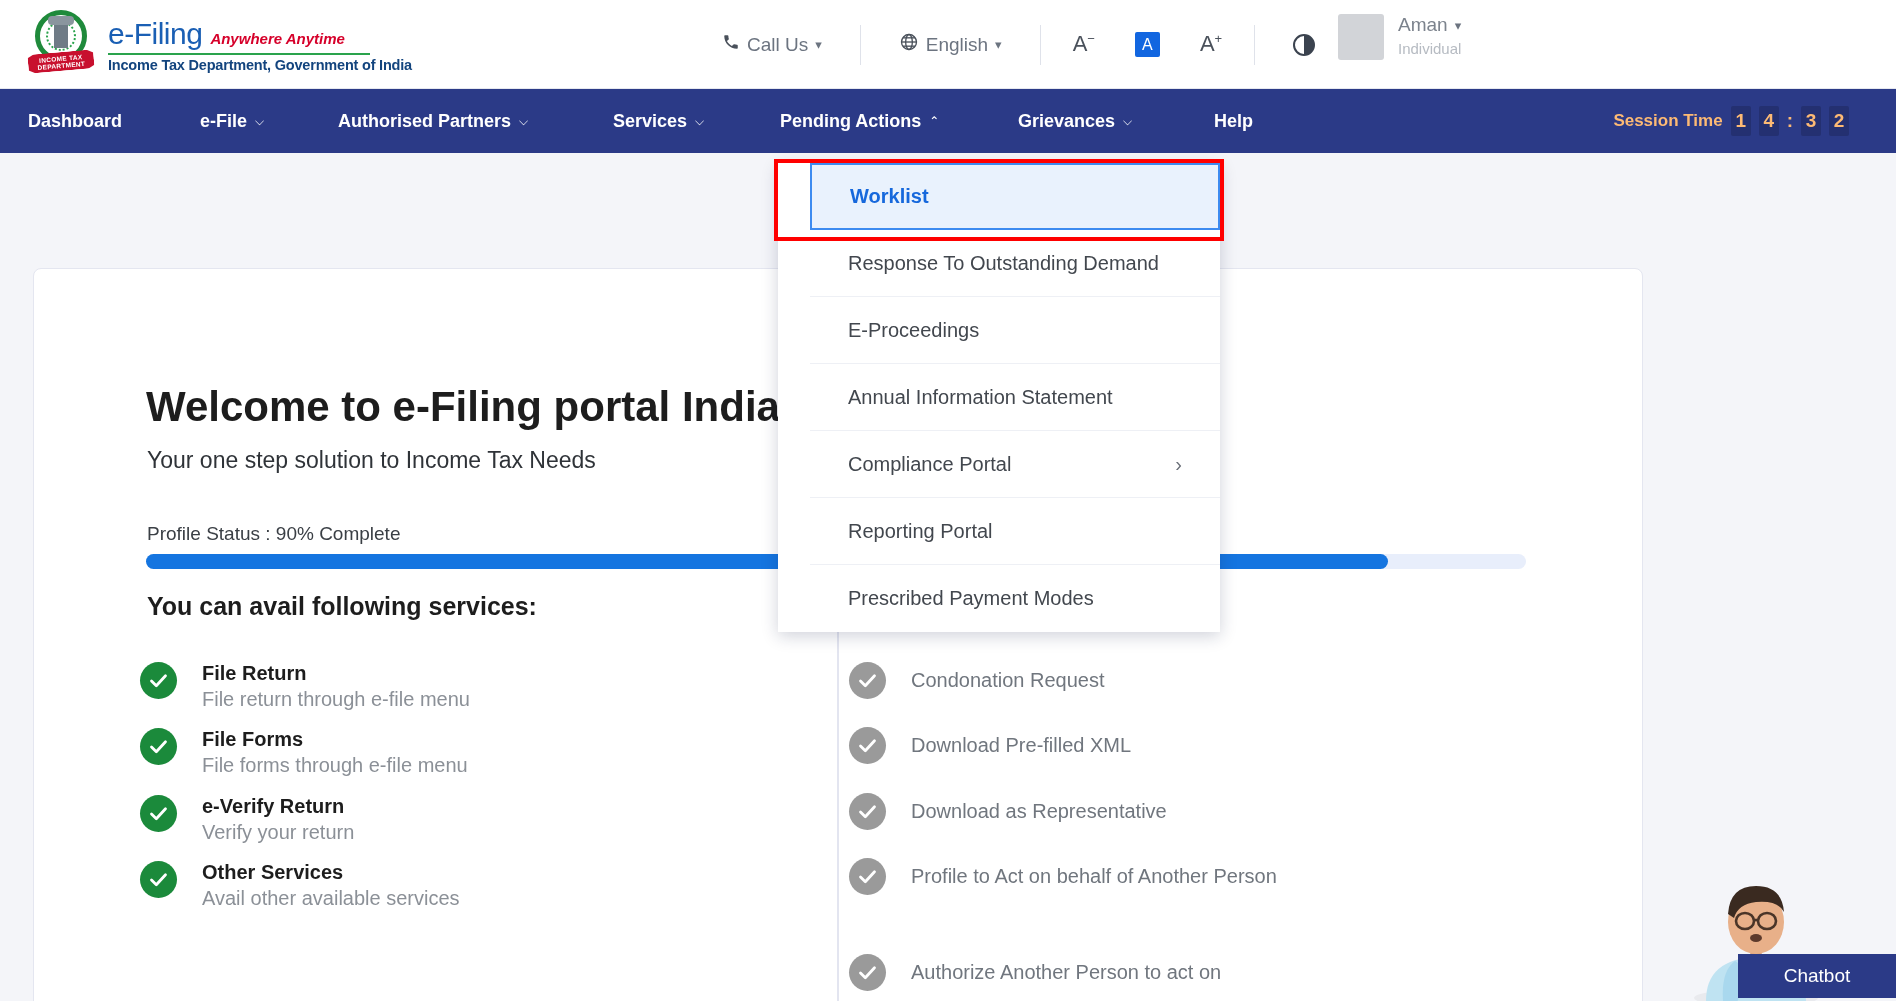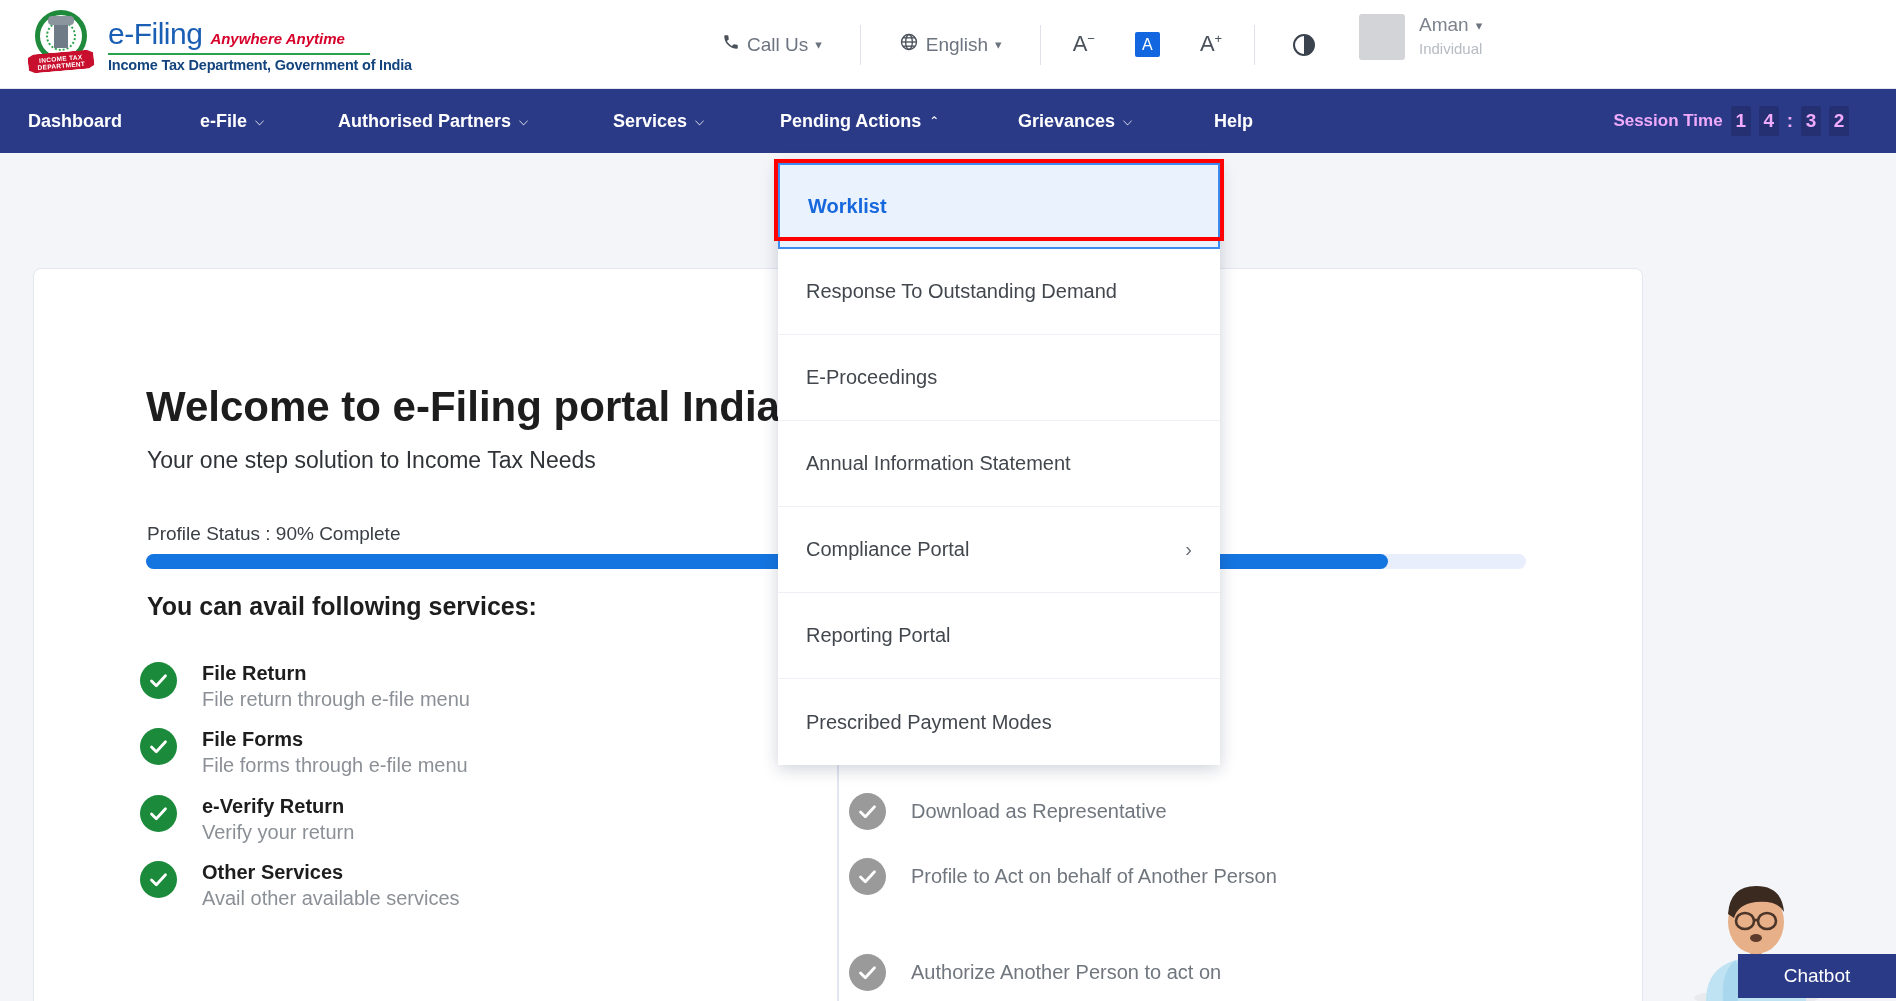--- a/index.html
+++ b/index.html
@@ -62,39 +62,39 @@
     background: #1266e0; color: #fff; width: 25px; height: 25px;
     display:flex; align-items:center; justify-content:center;
     font-size: 16px; border-radius: 2px; margin: 0 8px; cursor:pointer;
   }
   #contrast-btn { padding: 0 22px; cursor:pointer; }
   #contrast-icon {
     width: 22px; height: 22px; border-radius: 50%;
     border: 2px solid #3b434f;
     background: linear-gradient(90deg, #ffffff 0 50%, #3b434f 50% 100%);
   }
-  #user-box { position:absolute; left:1338px; top: 14px; display:flex; gap: 14px; align-items:flex-start; cursor:pointer;margin-left:21px;}
+  #user-box { position:absolute; left:1338px; top: 14px; display:flex; gap: 14px; align-items:flex-start; cursor:pointer;}
   #avatar { width: 46px; height: 46px; background: #d2d4d8; border-radius: 3px; }
   #user-name { font-size: 19px; color: #7c838d; display:flex; align-items:center; gap:7px;}
   #user-type { font-size: 15px; color: #b6bbc2; margin-top: 4px; }
 
   
   #nav {
     position: absolute; top: 89px; left: 0; width: 1896px; height: 64px;
     background: #2b3a87;
   }
   .nav-item {
     position: absolute; top: 0; height: 64px; display: flex; align-items: center; gap: 8px;
     color: #ffffff; font-size: 18px; font-weight: bold; cursor: pointer; white-space: nowrap;
   }
   .nav-item .nc { font-size: 12px; font-weight: normal; }
   #session-wrap {
     position: absolute; right: 47px; top: 0; height: 64px;
     display: flex; align-items: center; gap: 8px;
-    color: #f0abfc; font-size: 17px; font-weight: bold;
+    color: #fdba74; font-size: 17px; font-weight: bold;
   }
   .digit {
     background: #243071; width: 20px; height: 30px; border-radius: 2px;
     display:flex; align-items:center; justify-content:center; font-size: 19px;
   }
   .colon { font-size: 19px; }
 
   
   #card {
     position: absolute; left: 33px; top: 268px;
@@ -142,23 +142,23 @@
   .svc-desc { font-size: 20px; color: #8b9097; margin-top: 3px; }
   .svc-plain { font-size: 20px; color: #70767e; line-height: 1.35; padding-top: 5px; }
 
   
   #dropdown {
     position: absolute; left: 778px; top: 163px; width: 442px;
     background: #ffffff; box-shadow: 0 4px 16px rgba(20,30,70,.20);
     z-index: 40;
   }
   .dd-item {
-    height: 86px; display: flex; align-items: center; justify-content: space-between;
-    padding: 0 28px; font-size: 20px; color: #42474e;
-    border-bottom: 1px solid #eef0f5; cursor: pointer; background: #ffffff;
+    height: 67px; display: flex; align-items: center; justify-content: space-between;
+    padding: 0 38px; font-size: 20px; color: #42474e;
+    border-bottom: 1px solid #eef0f5; cursor: pointer; background: #ffffff; margin-left: 32px;
   }
   .dd-item:last-child { border-bottom: none; }
   #dd-worklist {
     background: #e9f2fd; color: #1668dc; font-weight: bold;
     border: 2px solid #3d8bf0; border-bottom: 2px solid #3d8bf0;
   }
   #dd-highlight {
     position: absolute; left: 774px; top: 159px; width: 450px; height: 82px;
     border: 4px solid #ff0000; z-index: 45; pointer-events: none;
   }

